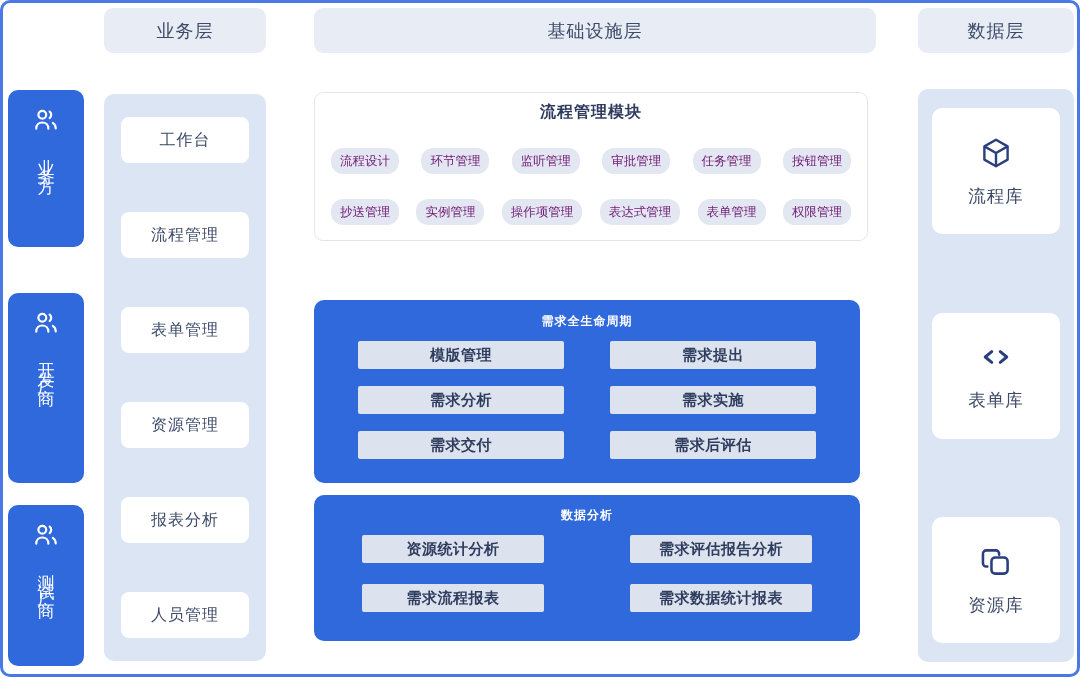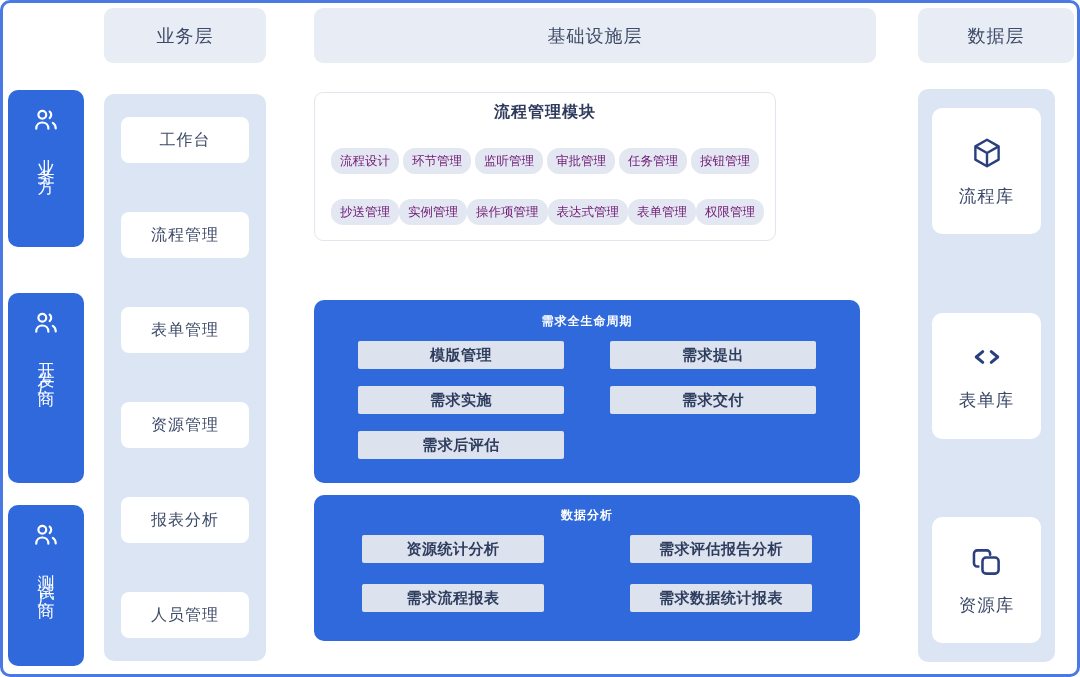--- a/index.html
+++ b/index.html
@@ -3,21 +3,21 @@
 <meta charset="utf-8">
 <style>
   html,body{margin:0;padding:0;background:#ffffff;}
   .frame{
     position:relative;width:1080px;height:677px;box-sizing:border-box;
     background:#ffffff;border:3px solid #4b79e3;border-radius:10px;
     font-family:"Liberation Sans","DejaVu Sans",sans-serif;overflow:hidden;
   }
   
   .hdr{
-    position:absolute;top:5px;height:55px;background:#e8ecf4;border-radius:9px;
+    position:absolute;top:5px;height:45px;background:#e8ecf4;border-radius:9px;
     display:flex;align-items:center;justify-content:center;
     color:#3d4a68;font-size:18px;font-weight:500;letter-spacing:1px;
   }
   .hdr-business{left:101px;width:162px;}
   .hdr-infra{left:311px;width:562px;}
   .hdr-data{left:915px;width:156px;}
   
   .side-box{
     position:absolute;left:5px;width:76px;background:#2f69dc;border-radius:10px;
     display:flex;flex-direction:column;align-items:center;
@@ -39,21 +39,21 @@
     display:flex;flex-direction:column;justify-content:space-between;
     padding:23px 17px;
   }
   .biz-card{
     height:46px;background:#ffffff;border-radius:8px;
     display:flex;align-items:center;justify-content:center;
     color:#3d4a68;font-size:16px;letter-spacing:1px;
   }
   
   .proc-box{
-    position:absolute;left:311px;top:89px;width:462px;height:149px;
+    position:absolute;left:311px;top:89px;width:554px;height:149px;
     background:#ffffff;border:1px solid #e2e5ed;border-radius:9px;
     box-sizing:border-box;display:flex;flex-direction:column;
     justify-content:space-between;padding:9px 16px 15px;
   }
   .proc-title{
     text-align:center;color:#2f3b5c;font-size:16px;font-weight:600;letter-spacing:1px;
   }
   .chip-row{display:flex;justify-content:space-between;}
   .chip{
     background:#e3e7f1;color:#701a75;font-size:12.5px;font-weight:500;
@@ -72,21 +72,21 @@
   }
   .blue-grid{display:grid;grid-template-columns:1fr 1fr;column-gap:46px;row-gap:17px;}
   .blue-analysis .blue-grid{column-gap:86px;row-gap:21px;}
   .blue-chip{
     height:28px;background:#dde3ee;border-radius:2px;
     display:flex;align-items:center;justify-content:center;
     color:#2e3c5e;font-size:15px;font-weight:600;letter-spacing:0.5px;
   }
   
   .data-col{
-    position:absolute;left:915px;top:86px;width:137px;height:573px;
+    position:absolute;left:915px;top:86px;width:156px;height:573px;
     background:#dbe5f3;border-radius:10px;box-sizing:border-box;
     display:flex;flex-direction:column;justify-content:space-between;
     padding:19px 14px;
   }
   .data-card{
     height:126px;background:#ffffff;border-radius:10px;
     display:flex;flex-direction:column;align-items:center;justify-content:center;
     gap:13px;
   }
   .data-icon{width:38px;height:36px;display:flex;align-items:center;justify-content:center;}
@@ -163,20 +163,21 @@
       <span class="chip">表单管理</span>
       <span class="chip">权限管理</span>
     </div>
   </div>
 
   <div class="blue-box blue-lifecycle">
     <div class="blue-title">需求全生命周期</div>
     <div class="blue-grid">
       <div class="blue-chip">模版管理</div>
       <div class="blue-chip">需求提出</div>
+      <div class="blue-chip">需求分析</div>
       <div class="blue-chip">需求实施</div>
       <div class="blue-chip">需求交付</div>
       <div class="blue-chip">需求后评估</div>
     </div>
   </div>
 
   <div class="blue-box blue-analysis">
     <div class="blue-title">数据分析</div>
     <div class="blue-grid">
       <div class="blue-chip">资源统计分析</div>

